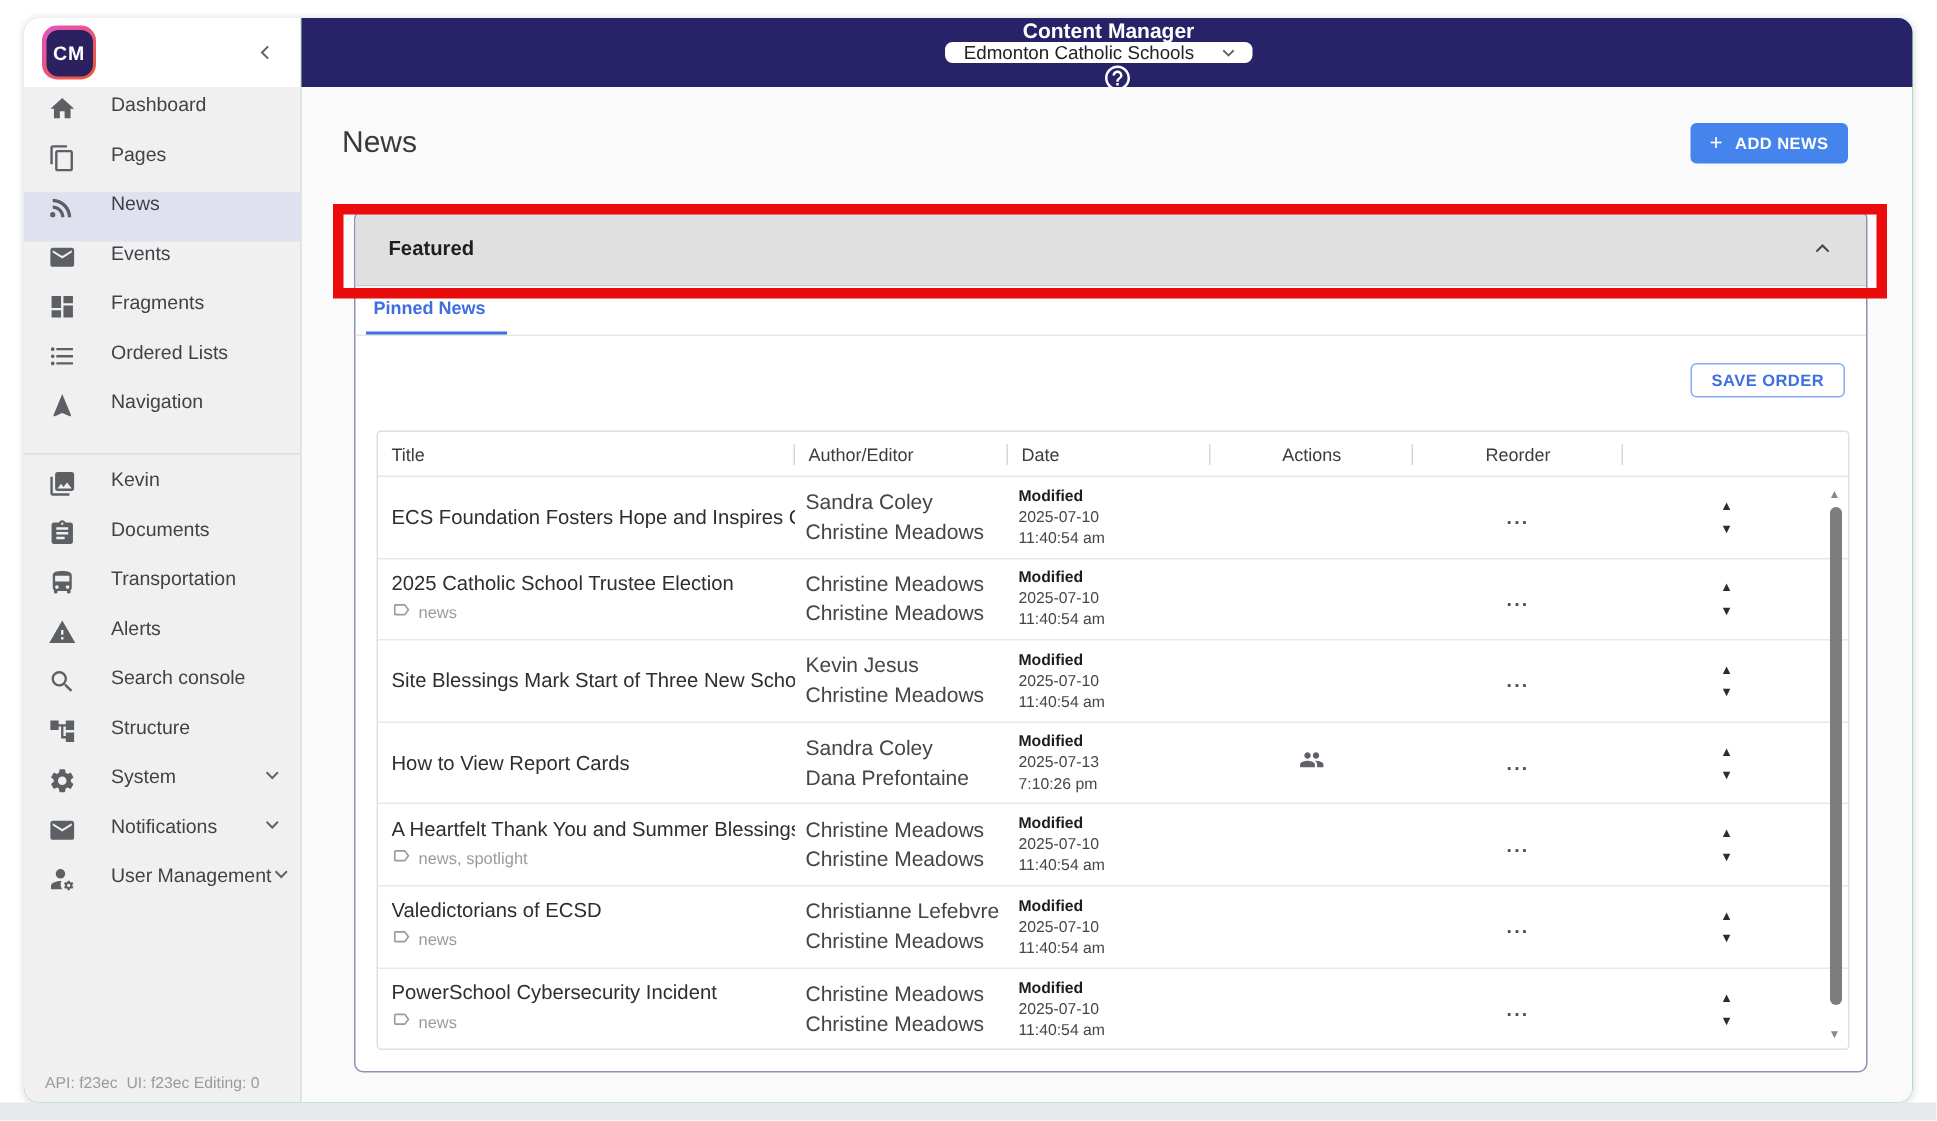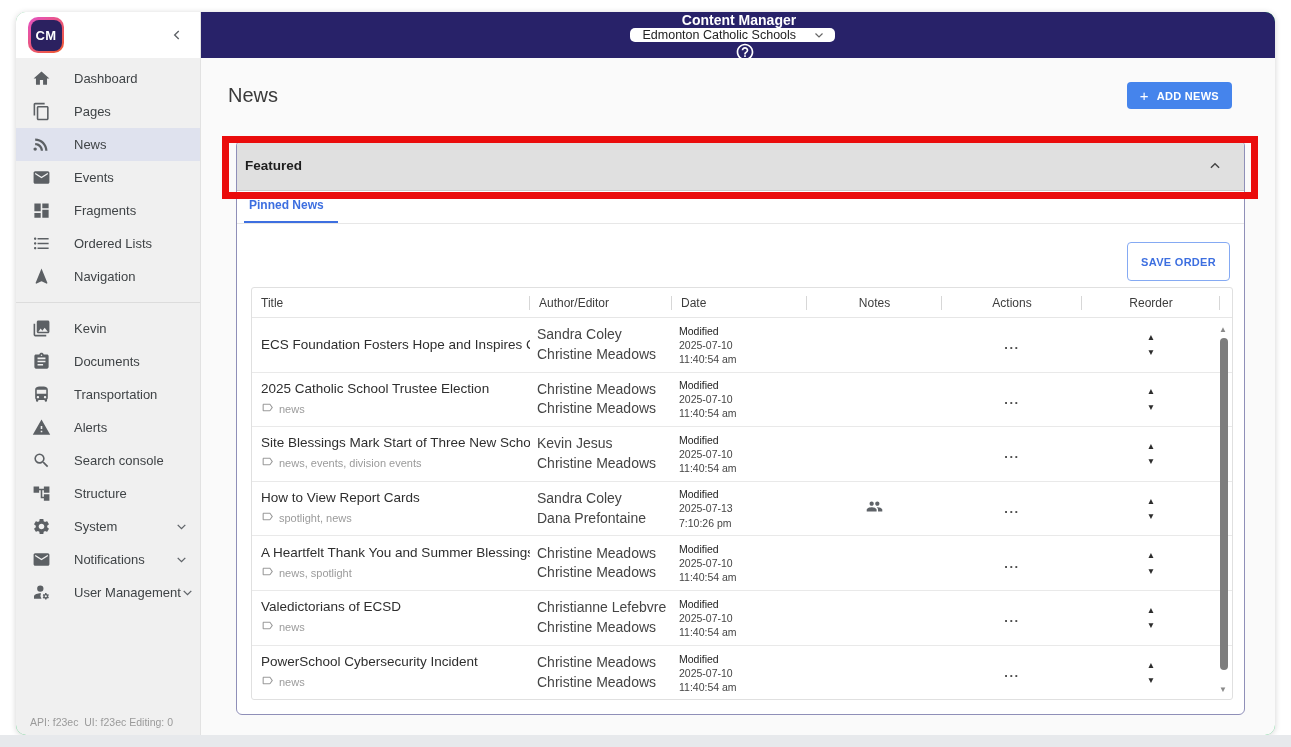--- a/index.html
+++ b/index.html
@@ -13,21 +13,21 @@
 
   
   .sidebar { position:absolute; left:0; top:0; width:185px; height:100%; background:#f0f0f0; border-right:1px solid #e2e2e2; }
   .sidebar-header { height:46px; background:#ffffff; display:flex; align-items:center; justify-content:space-between; padding:0 16px 0 12px; }
   .logo-ring { width:36px; height:36px; border-radius:10px; padding:2.5px; background:linear-gradient(140deg,#e453c8 0%,#f0592a 100%); }
   .logo-inner { width:100%; height:100%; border-radius:8px; background:#2b2160; color:#fff; font-weight:bold; font-size:13px; letter-spacing:.5px; display:flex; align-items:center; justify-content:center; }
   .collapse-btn { color:#5f6368; cursor:pointer; display:flex; }
   .collapse-btn svg { width:14px; height:14px; }
 
   .side-nav { padding-top:4px; }
-  .side-item { height:33px; display:flex; align-items:center; padding:0 12px 0 15px; cursor:pointer; color:#3f4346; }
+  .side-item { height:33px; display:flex; padding:0 12px 0 15px; cursor:pointer; color:#3f4346; }
   .side-item.active { background:#dfe2ee; }
   .side-icon { width:20px; height:20px; color:#5c6064; display:flex; align-items:center; justify-content:center; flex:0 0 20px; }
   .side-icon svg { width:19px; height:19px; }
   .side-label { font-size:13px; margin-left:23px; flex:1; white-space:nowrap; }
   .side-chev { color:#5f6368; display:flex; }
   .side-chev svg { width:13px; height:13px; }
   .side-divider { height:1px; background:#dcdcdc; margin:9px 0; }
   .sidebar-footer { position:absolute; left:14px; bottom:7px; font-size:10.5px; color:#9a9a9a; white-space:pre; }
 
   
@@ -46,47 +46,47 @@
   .add-news-btn { position:absolute; right:43px; top:24px; height:27px; background:#4584ec; color:#fff; border:none; border-radius:4px;
     font-family:inherit; font-size:11px; font-weight:bold; letter-spacing:.3px; display:flex; align-items:center; padding:0 13px; cursor:pointer; }
   .add-news-btn .plus { font-size:15px; font-weight:normal; margin-right:8px; line-height:1; }
 
   
   .annotation-box { position:absolute; left:21px; top:78px; width:1036px; height:63px; border:7px solid #ea0c0c; pointer-events:none; z-index:50; }
 
   
   .card { position:absolute; left:35px; top:82px; width:1009px; height:575px; background:#ffffff; border:1px solid #8f8fb8; border-radius:6px; }
   .featured-header { height:50px; background:#e0e0e0; border-bottom:1px solid #c9c9c9; border-radius:5px 5px 0 0;
-    display:flex; align-items:center; justify-content:space-between; padding:0 22px 0 8px; cursor:pointer; }
+    display:flex; align-items:center; justify-content:space-between; padding:0 22px 0 22px; cursor:pointer; }
   .featured-label { font-size:13.5px; font-weight:bold; color:#1e1e1e; }
   .featured-caret { color:#444; display:flex; }
   .featured-caret svg { width:14px; height:14px; }
 
   .tabs-row { height:33px; border-bottom:1px solid #e7e7e7; display:flex; align-items:flex-end; padding-left:7px; }
   .tab { font-size:12px; font-weight:bold; color:#3d6fe0; padding:8px 14px 9px 5px; border-bottom:2px solid #3d6fe0; cursor:pointer; }
 
-  .save-order-btn { position:absolute; right:14px; top:101px; height:39px; background:#fff; border:1px solid #85aaf3; border-radius:4px;
+  .save-order-btn { position:absolute; right:14px; top:101px; height:23px; background:#fff; border:1px solid #85aaf3; border-radius:4px;
     color:#3d6fe0; font-family:inherit; font-size:11px; font-weight:bold; letter-spacing:.3px; padding:0 13px; cursor:pointer; }
 
   
   .news-table { position:absolute; left:14px; top:146px; width:982px; height:413px; border:1px solid #e0e0e0; border-radius:3px; background:#fff; }
   .thead { display:grid; grid-template-columns:278px 142px 135px 135px 140px 138px; height:30px; align-items:center; border-bottom:1px solid #e6e6e6; }
   .th { font-size:12px; font-weight:500; color:#3c3c3c; position:relative; padding-left:9px; height:100%; display:flex; align-items:center; }
   .th:after { content:""; position:absolute; right:0; top:8px; height:14px; width:1px; background:#d7d7d7; }
   .th.center { justify-content:center; padding-left:0; }
   .trow { display:grid; grid-template-columns:278px 142px 135px 135px 140px 138px; border-bottom:1px solid #e9e9e9; align-items:center; height:54.6px; }
   .trow:last-child { border-bottom:none; }
   .cell-title { padding-left:9px; overflow:hidden; }
   .row-title { font-size:13.5px; color:#2e2e2e; white-space:nowrap; overflow:hidden; }
   .row-tags { display:flex; align-items:center; margin-top:4px; color:#9b9b9b; }
   .row-tags svg { width:13px; height:13px; margin-right:5px; flex:0 0 13px; }
   .row-tags .tag-text { font-size:11px; white-space:nowrap; }
   .cell-author { font-size:14px; color:#454545; line-height:1.4; padding-left:7px; }
   .cell-date { font-size:10.5px; color:#454545; line-height:1.35; padding-left:7px; }
-  .cell-date .mod { font-weight:normal; color:#1d1d1d; }
+  .cell-date .mod { font-weight:bold; color:#1d1d1d; }
   .cell-notes { display:flex; justify-content:center; color:#5f6368; }
   .cell-notes svg { width:17px; height:17px; }
   .cell-actions { display:flex; justify-content:center; }
   .dots-btn { color:#4d4d4d; font-size:13px; font-weight:bold; letter-spacing:1.5px; cursor:pointer; line-height:1; padding:4px; }
   .cell-reorder { display:flex; flex-direction:column; align-items:center; gap:7px; }
   .arrow-btn { font-size:8.5px; color:#2d2d2d; cursor:pointer; line-height:1; }
 
   
   .tscroll { position:absolute; right:2px; top:33px; bottom:3px; width:12px; }
   .tscroll .s-arrow { position:absolute; left:1px; font-size:8px; color:#8a8a8a; line-height:1; }
@@ -322,21 +322,20 @@
         <div class="tab">Pinned News</div>
       </div>
 
       <button class="save-order-btn">SAVE ORDER</button>
 
       <div class="news-table">
         <div class="thead" id="thead">
             <div class="th">Title</div>
             <div class="th">Author/Editor</div>
             <div class="th">Date</div>
-            <div class="th center">Notes</div>
             <div class="th center">Actions</div>
             <div class="th center">Reorder</div>
           </div>
         <div id="tbody">
             <div class="trow">
     <div class="cell-title">
       <div class="row-title">ECS Foundation Fosters Hope and Inspires C...</div>
 
     </div>
     <div class="cell-author">
@@ -381,26 +380,20 @@
       <span class="dots-btn">...</span>
     </div>
     <div class="cell-reorder">
       <span class="arrow-btn">▲</span>
       <span class="arrow-btn">▼</span>
     </div>
   </div>
             <div class="trow">
     <div class="cell-title">
       <div class="row-title">Site Blessings Mark Start of Three New Scho...</div>
-      <div class="row-tags">
-        <span><svg viewBox="0 0 24 24" fill="currentColor">
-                      <path d="M17.63 5.84C17.27 5.33 16.67 5 16 5L5 5.01C3.9 5.01 3 5.9 3 7v10c0 1.1.9 1.99 2 1.99L16 19c.67 0 1.27-.33 1.63-.84L22 12l-4.37-6.16zM16 17H5V7h11l3.55 5L16 17z"></path>
-                    </svg></span>
-        <span class="tag-text">news, events, division events</span>
-      </div>
     </div>
     <div class="cell-author">
                 <div>Kevin Jesus</div>
                 <div>Christine Meadows</div>
               </div>
     <div class="cell-date">
                 <div class="mod">Modified</div>
                 <div>2025-07-10</div>
                 <div>11:40:54 am</div>
               </div>
@@ -409,26 +402,20 @@
       <span class="dots-btn">...</span>
     </div>
     <div class="cell-reorder">
       <span class="arrow-btn">▲</span>
       <span class="arrow-btn">▼</span>
     </div>
   </div>
             <div class="trow">
     <div class="cell-title">
       <div class="row-title">How to View Report Cards</div>
-      <div class="row-tags">
-        <span><svg viewBox="0 0 24 24" fill="currentColor">
-                      <path d="M17.63 5.84C17.27 5.33 16.67 5 16 5L5 5.01C3.9 5.01 3 5.9 3 7v10c0 1.1.9 1.99 2 1.99L16 19c.67 0 1.27-.33 1.63-.84L22 12l-4.37-6.16zM16 17H5V7h11l3.55 5L16 17z"></path>
-                    </svg></span>
-        <span class="tag-text">spotlight, news</span>
-      </div>
     </div>
     <div class="cell-author">
                 <div>Sandra Coley</div>
                 <div>Dana Prefontaine</div>
               </div>
     <div class="cell-date">
                 <div class="mod">Modified</div>
                 <div>2025-07-13</div>
                 <div>7:10:26 pm</div>
               </div>

